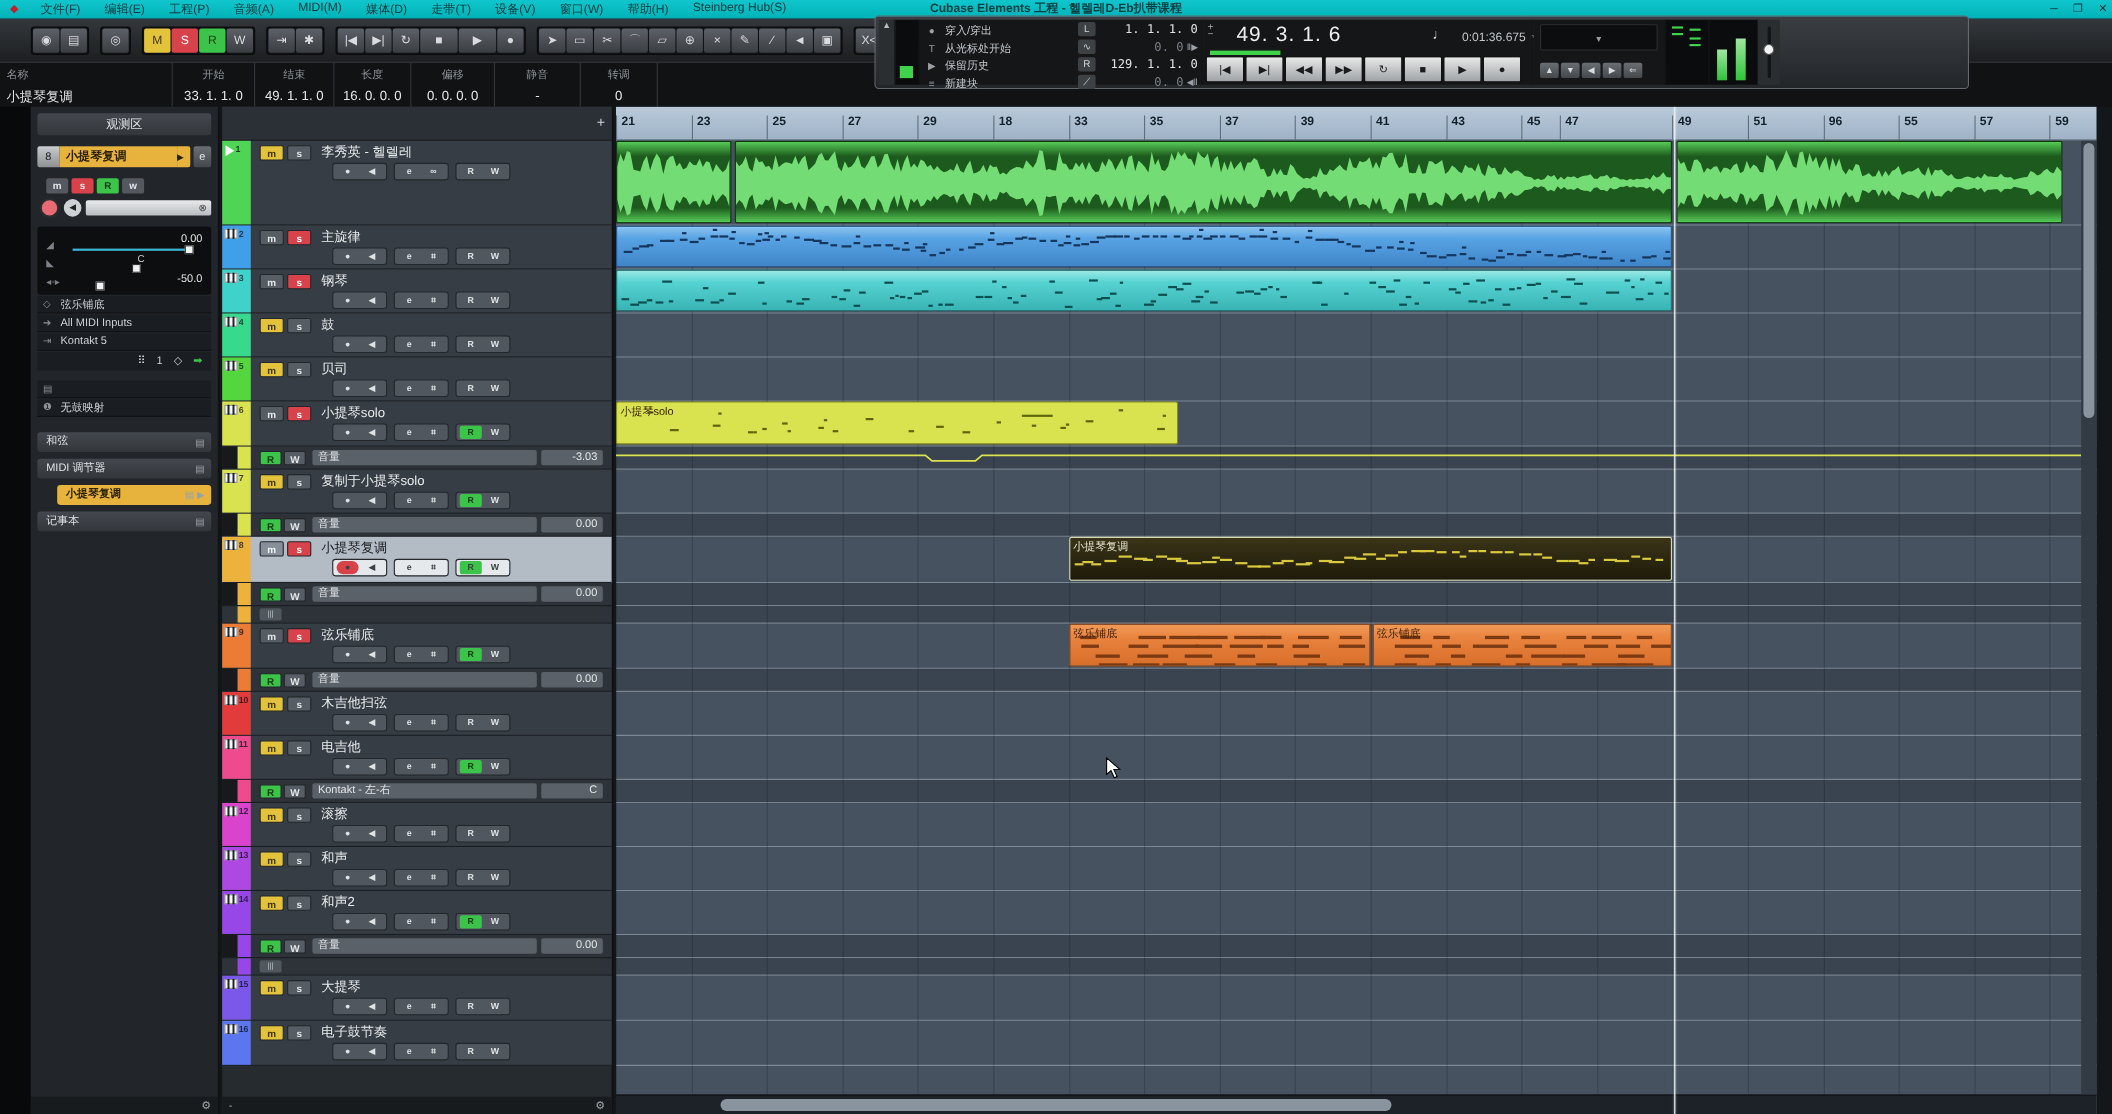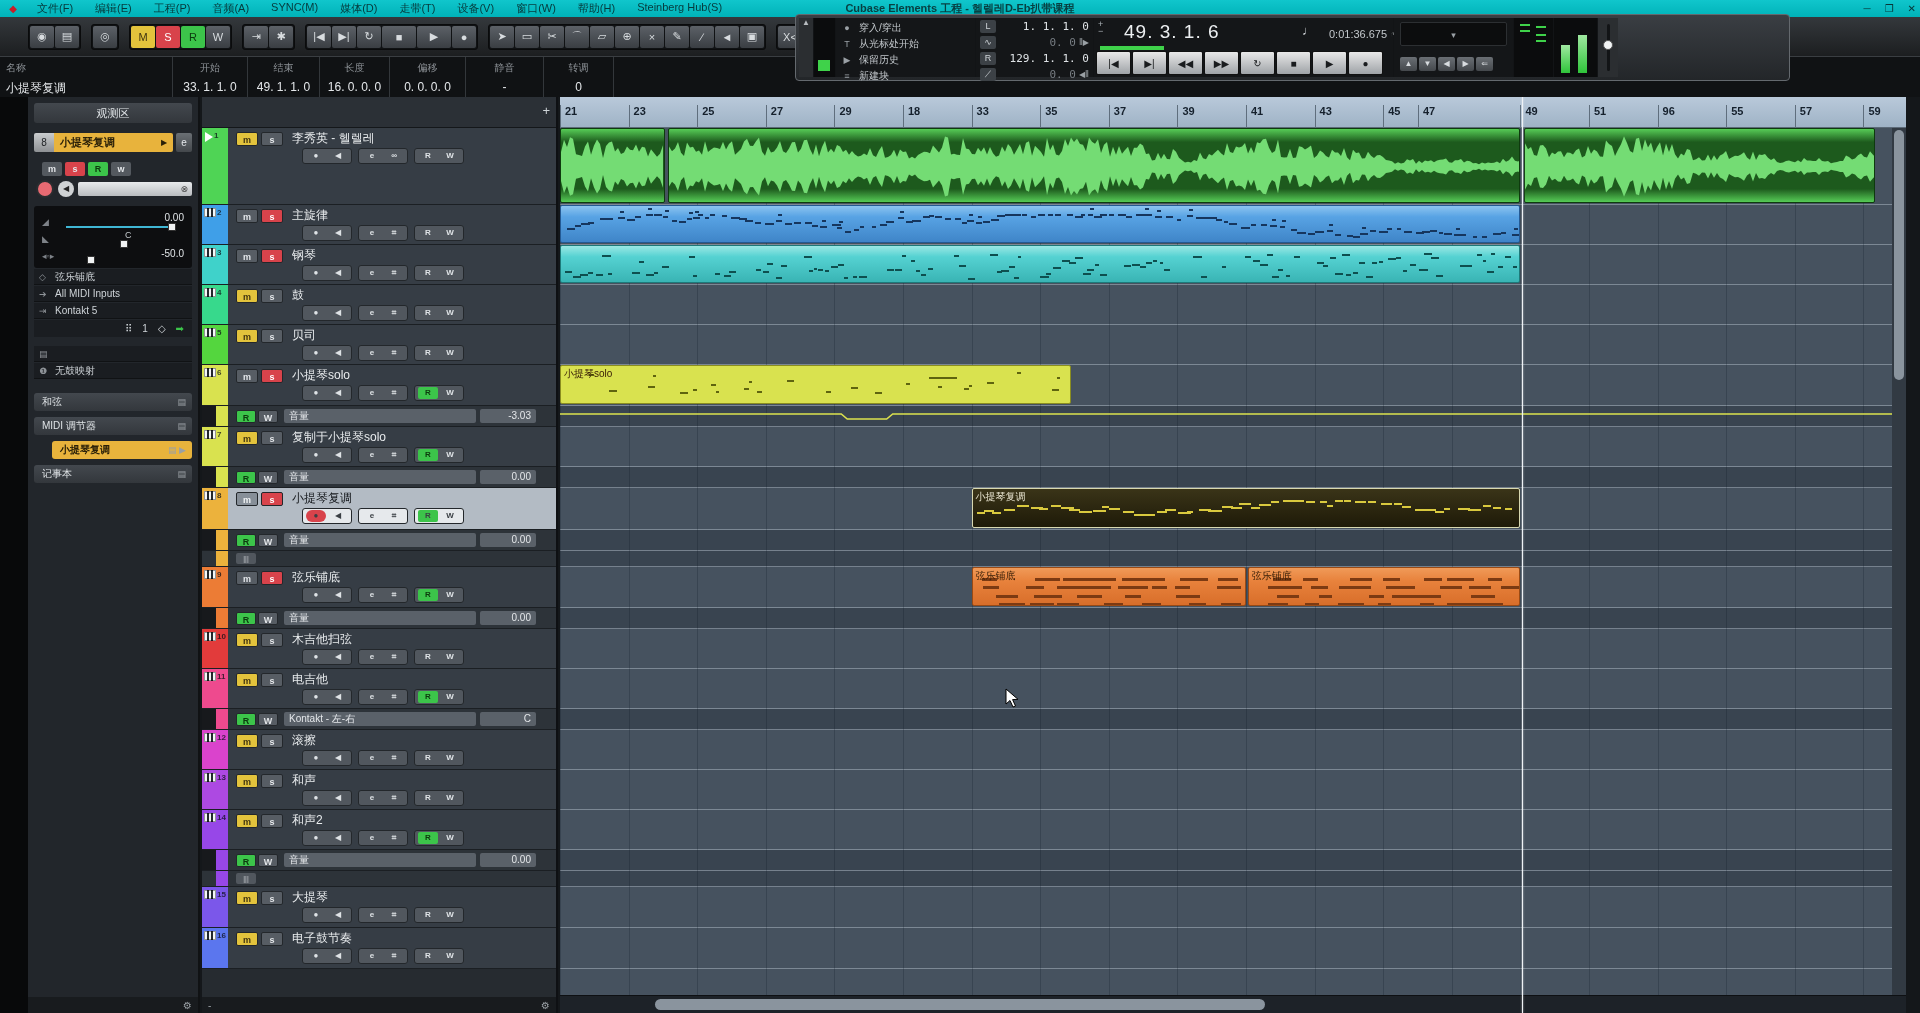--- a/index.html
+++ b/index.html
@@ -129,21 +129,21 @@
   .pill b{width:20px;height:12px;font-size:8px;color:#dfe3e6;text-align:center;line-height:12px;font-weight:bold;border-radius:2px;}
   .trk.sel .pill b{color:#3a3f44;}
   .pill b.ron{background:#3cc44a;color:#0d3a0e;}
   .pill b.recon{background:#d8434b;color:#fff;border-radius:6px;}
   .lane{position:relative;display:flex;align-items:center;border-bottom:1px solid #1b1f23;background:#2d3339;height:21px;}
   .lane .bstripe{width:14px;height:100%;background:#17191c;flex-shrink:0;}
   .lane .cstripe{width:12px;height:100%;flex-shrink:0;}
   .lane .msb{width:20px;height:13px;margin-left:8px;}
   .lane .msb.ron{background:#3cc44a;color:#0d3a0e;}
   .lane .lparam{flex:1;height:14px;background:#5a6169;border-radius:2px;margin:0 4px 0 6px;color:#e4e7ea;font-size:10px;padding-left:5px;line-height:14px;}
-  .lane .lval{width:56px;height:14px;background:#5a6169;border-radius:2px;margin-right:20px;color:#e4e7ea;font-size:10px;text-align:right;padding-right:5px;line-height:14px;}
+  .lane .lval{width:56px;height:14px;background:#5a6169;border-radius:2px;margin-right:8px;color:#e4e7ea;font-size:10px;text-align:right;padding-right:5px;line-height:14px;}
   .lanex{height:16px;display:flex;align-items:center;border-bottom:1px solid #1b1f23;background:#2d3339;}
   .lanex .bstripe{width:14px;height:100%;}
   .lanex .cstripe{width:12px;height:100%;}
   .lanex .xb{width:20px;height:11px;background:#51575e;border-radius:2px;margin-left:8px;color:#c3c8cc;font-size:7px;text-align:center;line-height:11px;}
 
   
   .arrange{position:absolute;left:560px;top:0;width:1346px;height:100%;background:#46525f;overflow:hidden;}
   .ruler{position:absolute;left:0;top:0;width:100%;height:31px;background:linear-gradient(#b9c9da,#9fb3c6);border-bottom:1px solid #5c6a78;}
   .rtick{position:absolute;top:8px;height:23px;border-left:1px solid #5f6e7d;color:#15202c;font-size:11px;font-weight:bold;padding-left:4px;}
   .arrbody{position:absolute;left:0;top:31px;width:100%;bottom:18px;}
@@ -167,21 +167,21 @@
 
 <div id="screen">
 
   <div class="menubar">
     <span class="logo">◆</span>
     <span id="menus" style="display:flex">
         <span class="mi">文件(F)</span>
         <span class="mi">编辑(E)</span>
         <span class="mi">工程(P)</span>
         <span class="mi">音频(A)</span>
-        <span class="mi">SYNC(M)</span>
+        <span class="mi">MIDI(M)</span>
         <span class="mi">媒体(D)</span>
         <span class="mi">走带(T)</span>
         <span class="mi">设备(V)</span>
         <span class="mi">窗口(W)</span>
         <span class="mi">帮助(H)</span>
         <span class="mi">Steinberg Hub(S)</span>
       </span>
     <span class="wtitle">Cubase Elements 工程 - 헬렐레D-Eb扒带课程</span>
     <span class="winbtns" id="winbtns">
         <span>─</span>
@@ -231,21 +231,21 @@
       </div>
       <div class="tbg">
         <div class="tbtn">X&lt;</div>
         <div class="tbtn">#</div>
         <div class="tbtn">▢</div>
         <div class="tbtn">≡</div>
       </div>
     </div>
 
   <div class="infoline" id="infoline">
-      <div class="ilc left" style="width: 173px;">
+      <div class="ilc left" style="width: 157px;">
         <div class="ilh">名称</div>
         <div class="ilv">小提琴复调</div>
       </div>
       <div class="ilc" style="width: 75px;">
         <div class="ilh">开始</div>
         <div class="ilv">33. 1. 1. 0</div>
       </div>
       <div class="ilc" style="width: 72px;">
         <div class="ilh">结束</div>
         <div class="ilv">49. 1. 1. 0</div>

